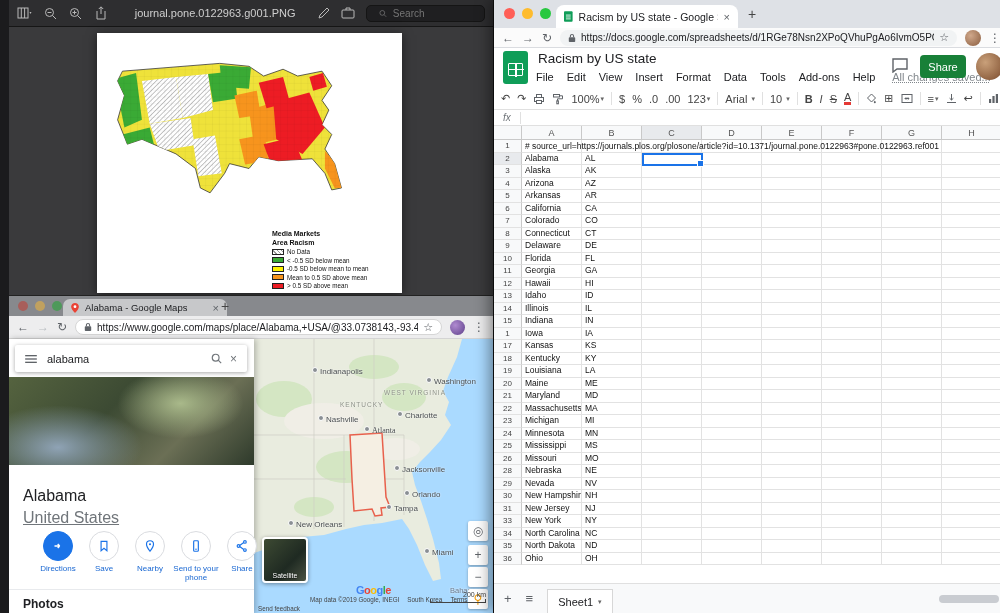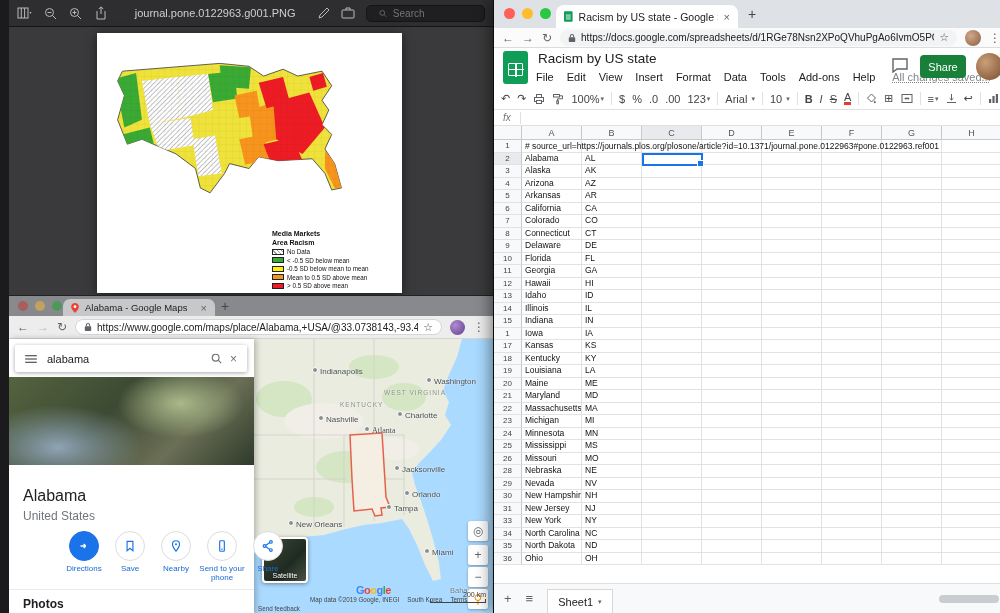--- a/index.html
+++ b/index.html
@@ -40,34 +40,34 @@
   .nav-ic.off{color:#b9bdc1;}
   .omnibox{display:flex;align-items:center;gap:5px;border-radius:9px;padding:0 8px;flex:1;height:16px;min-width:0;}
   .omni-url{font-size:10px;color:#202124;white-space:nowrap;overflow:hidden;flex:1;}
   .omni-star{font-size:11px;color:#5f6368;}
   .avatar{border-radius:50%;flex:0 0 auto;}
 
   
   .maps{left:0;top:295px;width:485px;height:318px;background:#fff;border-right:1px solid #111;border-top:1px solid #222;}
   .m-strip{position:absolute;left:0;top:0;width:100%;height:20px;background:#87898d;}
   .maps .lights{left:9px;top:5px;} .maps .light{width:10px;height:10px;}
-  .m-tab{left:54px;top:3px;width:152px;height:17px;background:#c7c8ca;border-radius:7px 7px 0 0;font-size:9.5px;}
+  .m-tab{left:54px;top:3px;width:164px;height:17px;background:#c7c8ca;border-radius:7px 7px 0 0;font-size:9.5px;}
   .m-nav{top:20px;height:23px;background:#ededee;border-bottom:1px solid #d4d4d4;}
   .m-omni{background:#fff;border:1px solid #d6d6d6;}
   .m-content{position:absolute;left:0;top:43px;width:485px;height:275px;display:flex;}
   .m-panel{position:relative;width:245px;height:275px;background:#fff;box-shadow:2px 0 6px rgba(0,0,0,.25);z-index:2;}
   .m-search{position:absolute;left:6px;top:6px;width:232px;height:27px;background:#fff;border-radius:2px;box-shadow:0 1px 4px rgba(0,0,0,.35);display:flex;align-items:center;gap:8px;padding:0 10px;}
   .m-search input{flex:1;border:none;outline:none;font-size:11px;color:#202124;font-family:inherit;min-width:0;}
   .m-photo{position:absolute;left:0;top:38px;width:245px;height:88px;background:
       radial-gradient(ellipse 90px 50px at 70% 30%,#a9b98a 0%,rgba(0,0,0,0) 70%),
       radial-gradient(ellipse 120px 60px at 20% 80%,#8fa3b5 0%,rgba(0,0,0,0) 70%),
       linear-gradient(135deg,#55633f 0%,#3c4a33 40%,#6b6f55 70%,#2e3a2b 100%);}
   .m-name{position:absolute;left:14px;top:148px;font-size:16px;color:#202124;}
-  .m-sub{position:absolute;left:14px;top:170px;font-size:12px;color:#70757a;}
-  .m-actions{position:absolute;left:0;top:192px;width:282px;display:flex;justify-content:flex-end;}
+  .m-sub{position:absolute;left:14px;top:170px;font-size:16px;color:#70757a;text-decoration:underline;}
+  .m-actions{position:absolute;left:0;top:192px;width:282px;display:flex;justify-content:center;}
   .m-act{width:46px;display:flex;flex-direction:column;align-items:center;gap:3px;}
   .m-act .circ{width:30px;height:30px;border-radius:50%;display:flex;align-items:center;justify-content:center;background:#fff;border:1px solid #dadce0;}
   .m-act .circ.fill{background:#1a73e8;border-color:#1a73e8;}
   .m-act .lab{font-size:8px;color:#1967d2;text-align:center;line-height:9px;}
   .m-div{position:absolute;left:0;top:250px;width:245px;height:1px;background:#e8eaed;}
   .m-photos{position:absolute;left:14px;top:258px;font-size:12px;font-weight:bold;color:#202124;}
   .m-map{position:relative;width:240px;height:275px;background:#aadaff;overflow:hidden;}
   .m-map > svg{position:absolute;left:0;top:0;}
   .mlabel{position:absolute;font-size:8px;color:#4b4f52;white-space:nowrap;text-shadow:0 0 2px #fff;}
   .mlabel.city-dot::before{content:"";display:inline-block;width:4px;height:4px;border-radius:50%;background:#8a8f94;border:1px solid #fff;margin-right:2px;vertical-align:1px;}

